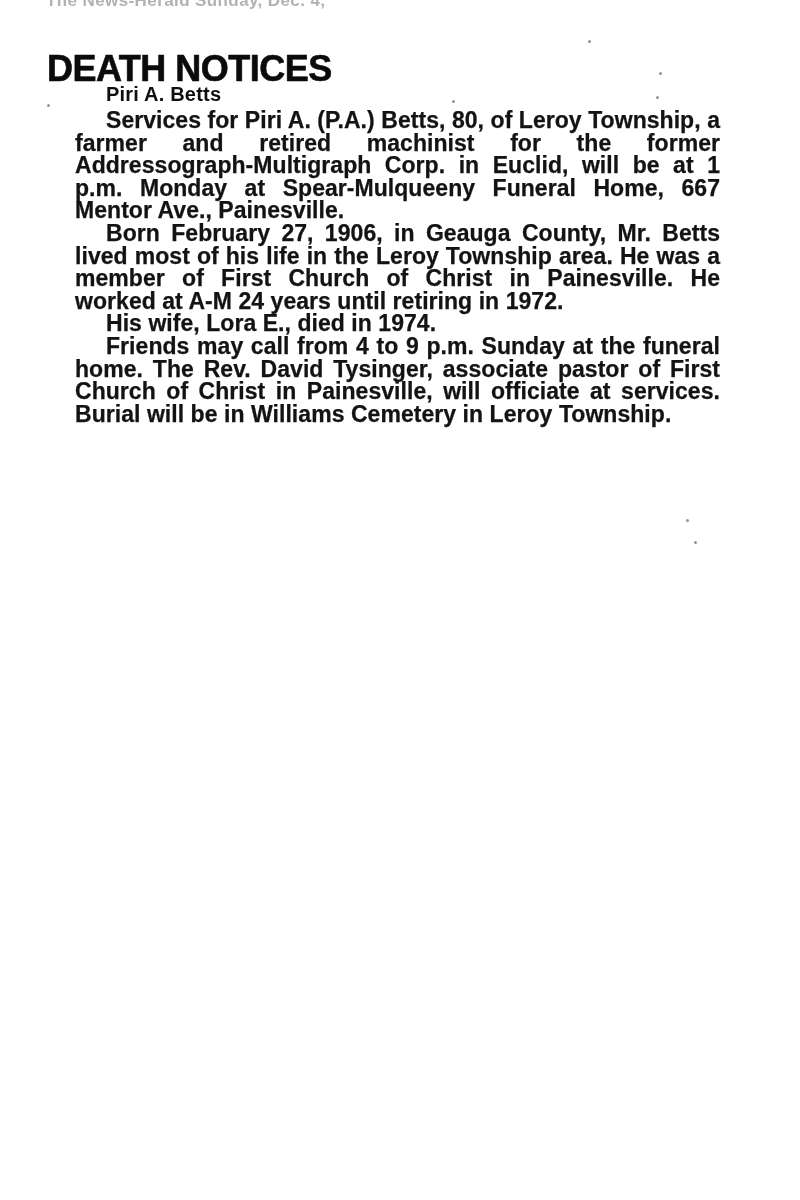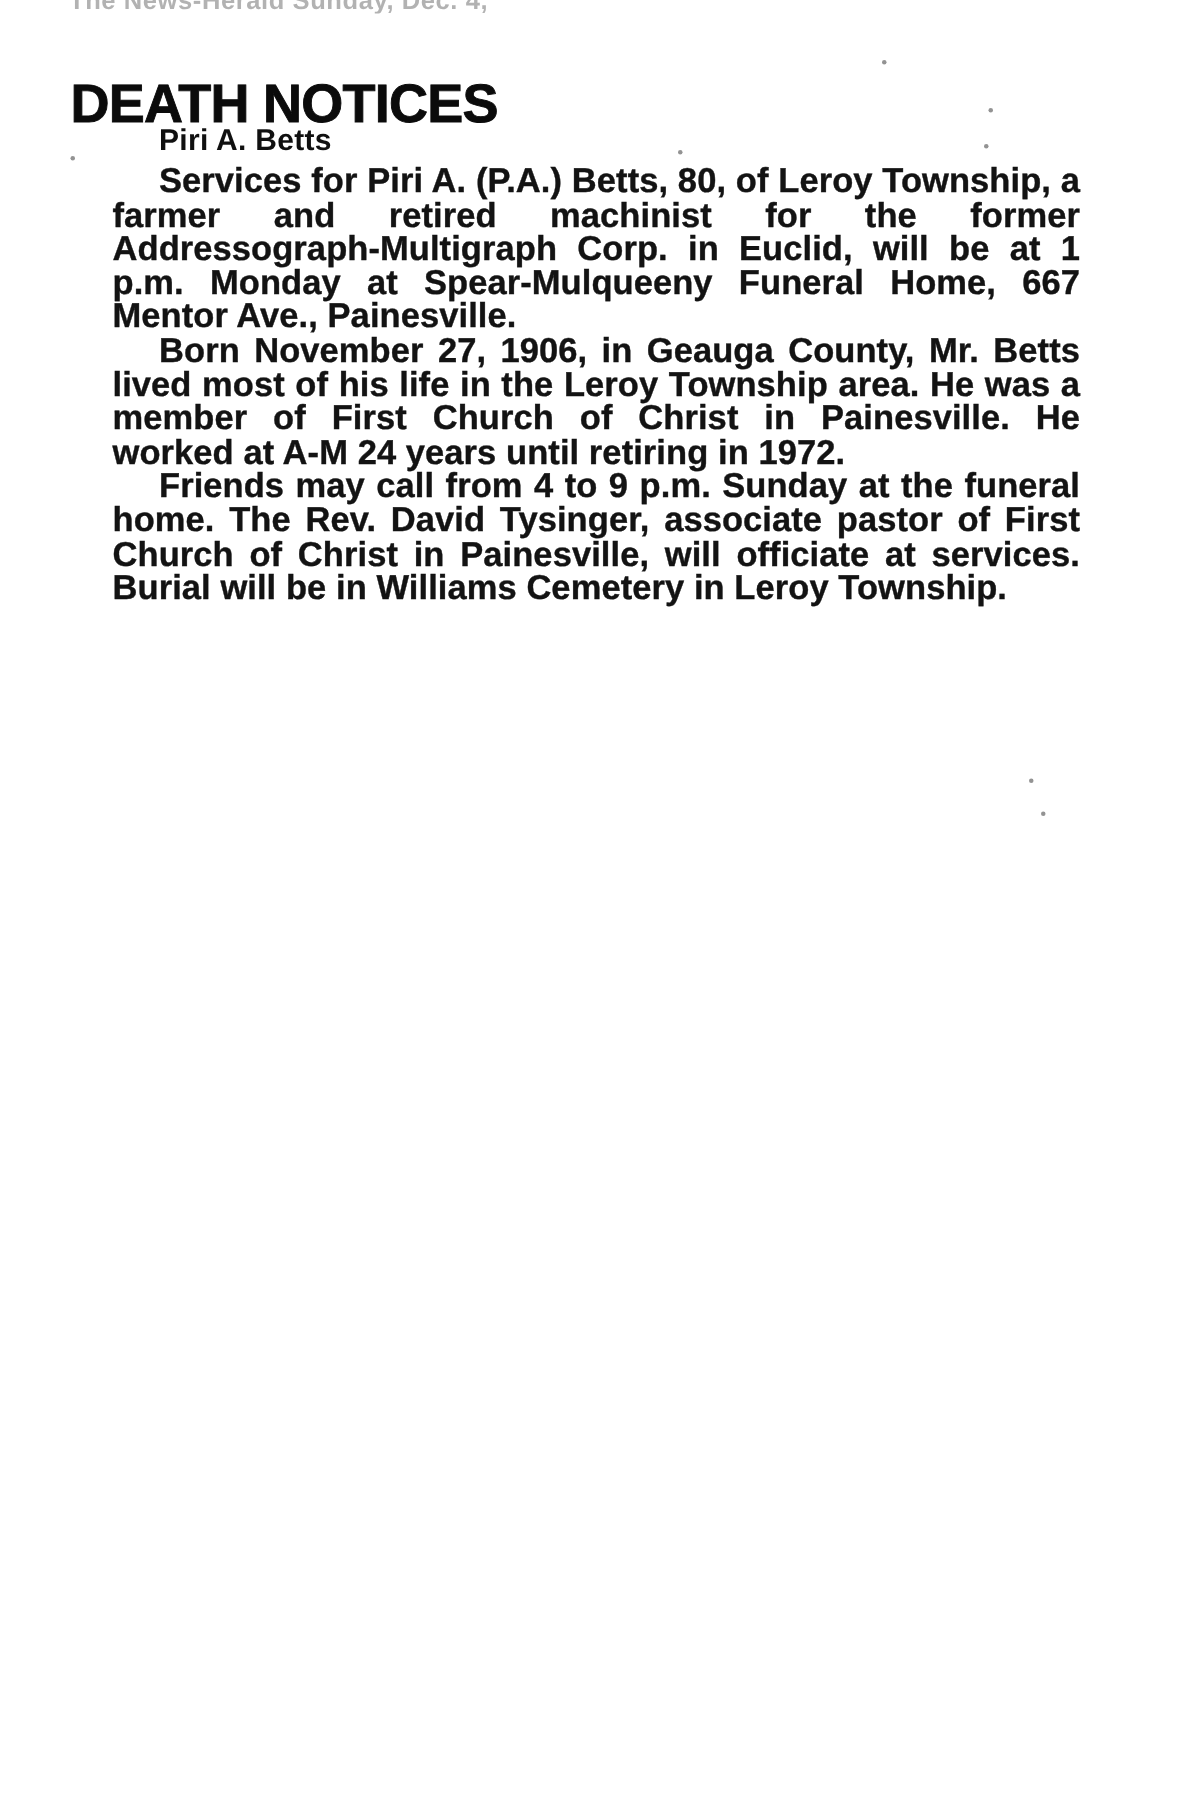--- a/index.html
+++ b/index.html
@@ -102,21 +102,22 @@
 
   <div class="masthead">The News-Herald  Sunday,  Dec.  4,</div>
 
   <h1 class="notices-title">DEATH NOTICES</h1>
 
   <div class="article">
     <div class="deceased-name">Piri A. Betts</div>
 
     <div class="body-text">
       <p>Services for Piri A. (P.A.) Betts, 80, of Leroy Township, a farmer and retired machinist for the former Addressograph-Multigraph Corp. in Euclid, will be at 1 p.m. Monday at Spear-Mulqueeny Funeral Home, 667 Mentor Ave., Painesville.</p>
-      <p>Born November 27, 1906, in Geauga County, Mr. Betts lived most of his life in the Leroy Township area. He was a member of First Church of Christ in Painesville. He worked at A-M 24 years until retiring in 1972.</p>
+      <p>Born February 27, 1906, in Geauga County, Mr. Betts lived most of his life in the Leroy Township area. He was a member of First Church of Christ in Painesville. He worked at A-M 24 years until retiring in 1972.</p>
+      <p>His wife, Lora E., died in 1974.</p>
       <p>Friends may call from 4 to 9 p.m. Sunday at the funeral home. The Rev. David Tysinger, associate pastor of First Church of Christ in Painesville, will officiate at services. Burial will be in Williams Cemetery in Leroy Township.</p>
     </div>
   </div>
 
   <span class="speck" style="left:588px; top:40px; width:3px; height:3px;"></span>
   <span class="speck" style="left:659px; top:72px; width:3px; height:3px;"></span>
   <span class="speck" style="left:656px; top:96px; width:3px; height:3px;"></span>
   <span class="speck" style="left:452px; top:100px; width:3px; height:3px;"></span>
   <span class="speck" style="left:47px; top:104px; width:3px; height:3px;"></span>
   <span class="speck" style="left:686px; top:519px; width:3px; height:3px;"></span>

